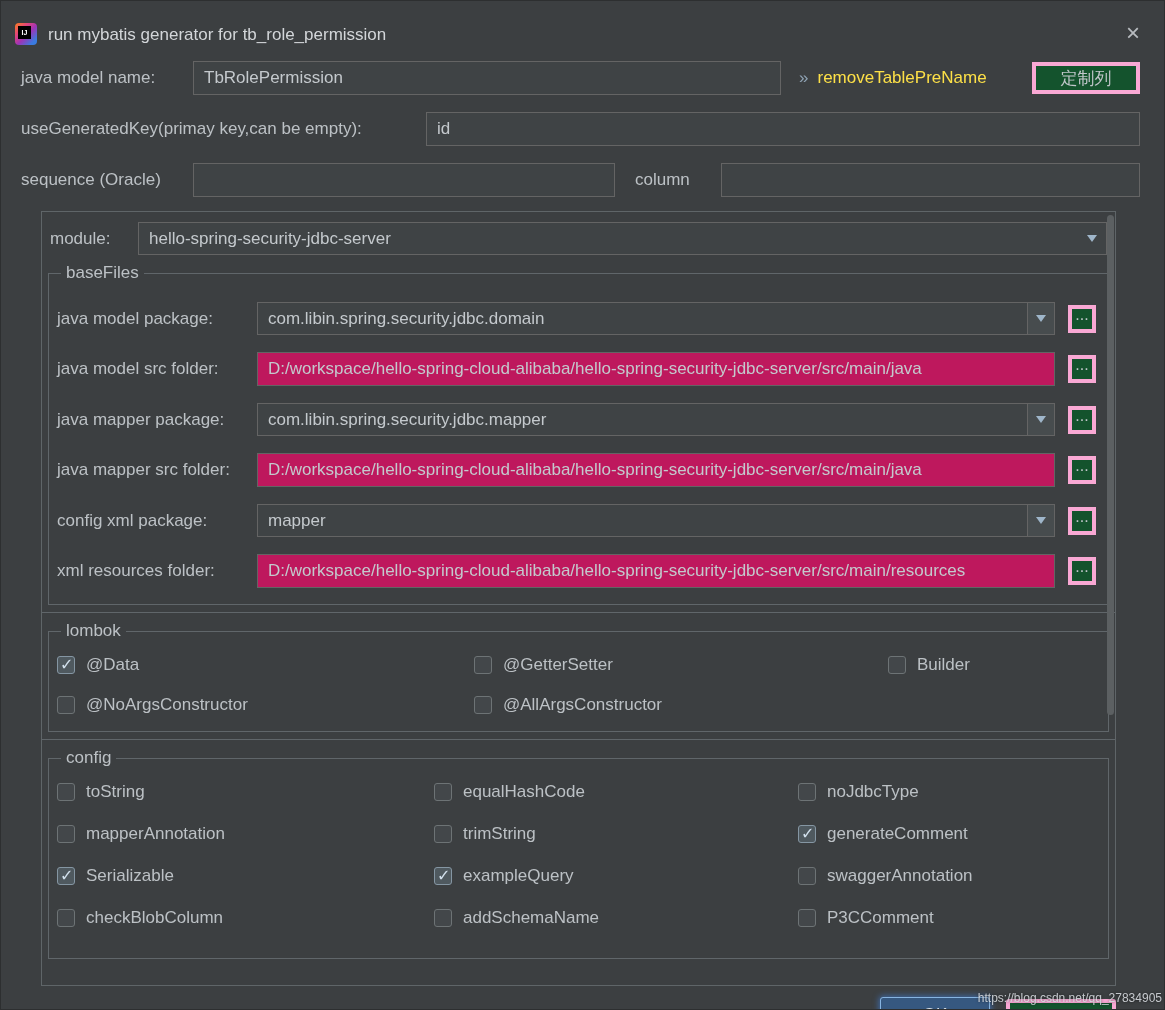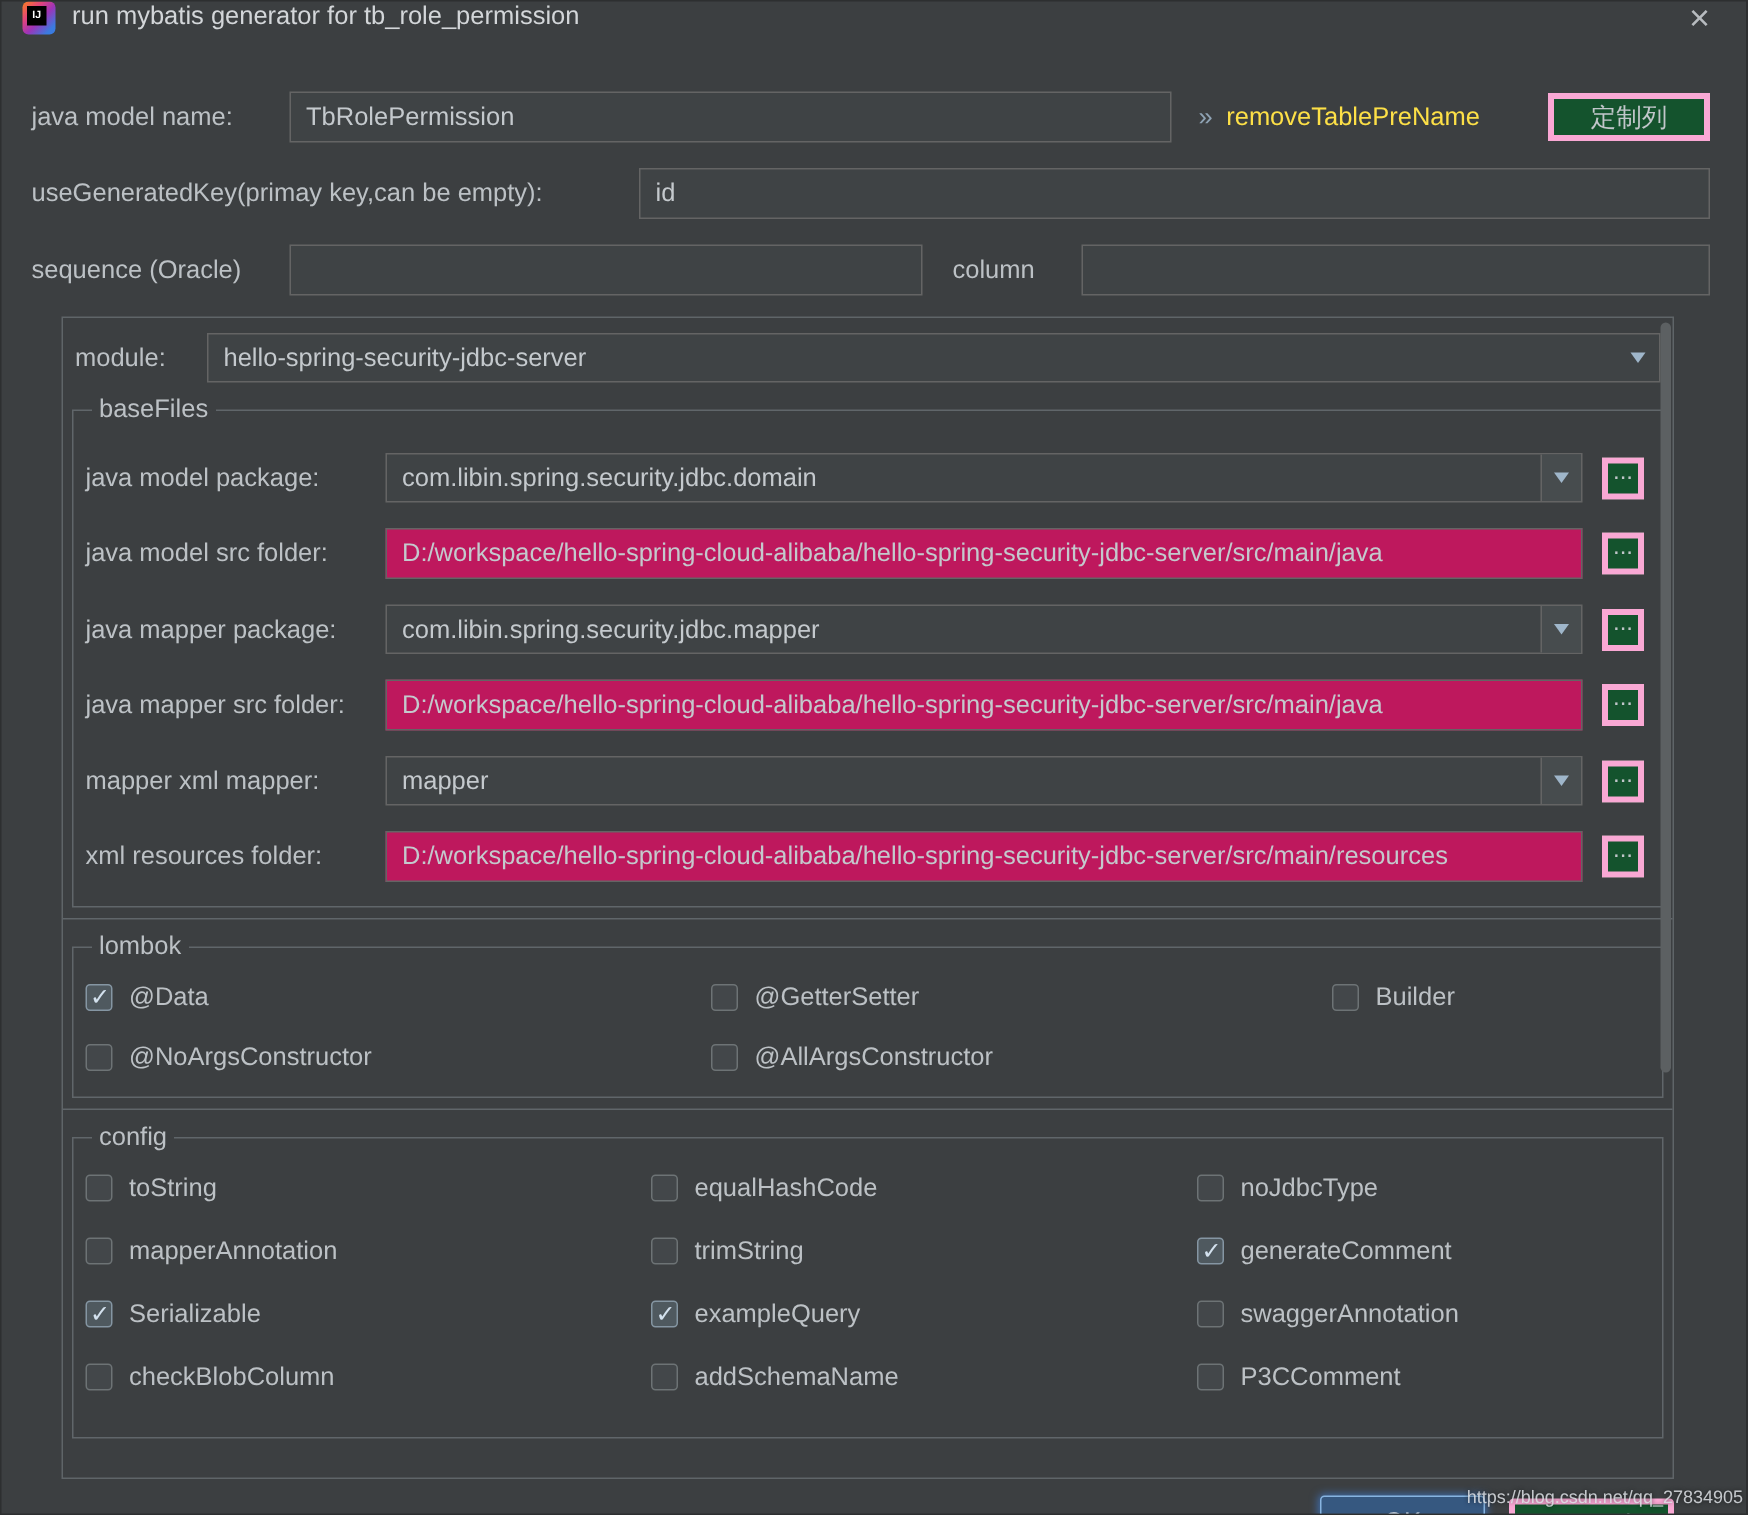--- a/index.html
+++ b/index.html
@@ -3,21 +3,21 @@
 <meta charset="utf-8">
 <style>
   * { box-sizing: border-box; margin: 0; padding: 0; }
   html, body { background: #2b2b2b; }
   .dialog {
     width: 1165px; height: 1010px; background: #3c3f41; position: relative; overflow: hidden;
     font-family: "Liberation Sans", "DejaVu Sans", sans-serif; font-size: 17px; color: #bcc1c5;
     border: 1px solid #2d2f30;
   }
   
-  .titlebar { height: 44px; display: flex; align-items: flex-start; gap: 11px; padding: 0 24px 0 14px; }
+  .titlebar { height: 44px; display: flex; align-items: flex-end; gap: 11px; padding: 0 24px 0 14px; }
   .app-icon { width: 22px; height: 22px; border-radius: 4px; flex: none; position: relative;
     background: linear-gradient(135deg, #fc801d 0%, #e3447a 30%, #9d34b8 55%, #3a7be0 85%); }
   .app-icon-inner { position: absolute; left: 3px; top: 3px; width: 13px; height: 13px; background: #000;
     color: #fff; font-size: 7px; font-weight: bold; display: flex; align-items: center; justify-content: center; }
   .title { color: #d3d6d9; }
   .close { margin-left: auto; font-size: 24px; color: #b7bbbf; line-height: 1; cursor: pointer; }
   
   .content { padding: 0 24px 0 20px; }
   .form-row { display: flex; align-items: center; }
   .lbl { color: #bcc1c5; flex: none; }
@@ -162,21 +162,21 @@
 
         <div class="bf-row">
           <span class="lbl bf-label">java mapper src folder:</span>
           <div class="textwrap flexfield combo">
             <input value="D:/workspace/hello-spring-cloud-alibaba/hello-spring-security-jdbc-server/src/main/java" style="">
           </div>
           <button class="btn browse">...</button>
         </div>
 
         <div class="bf-row">
-          <span class="lbl bf-label">mapper xml mapper:</span>
+          <span class="lbl bf-label">config xml package:</span>
           <div class="combo flexfield">
             <input value="mapper" style="">
             <span class="combo-arrow-btn">
                 <i class="tri"></i>
               </span>
           </div>
           <button class="btn browse">...</button>
         </div>
 
         <div class="bf-row">

